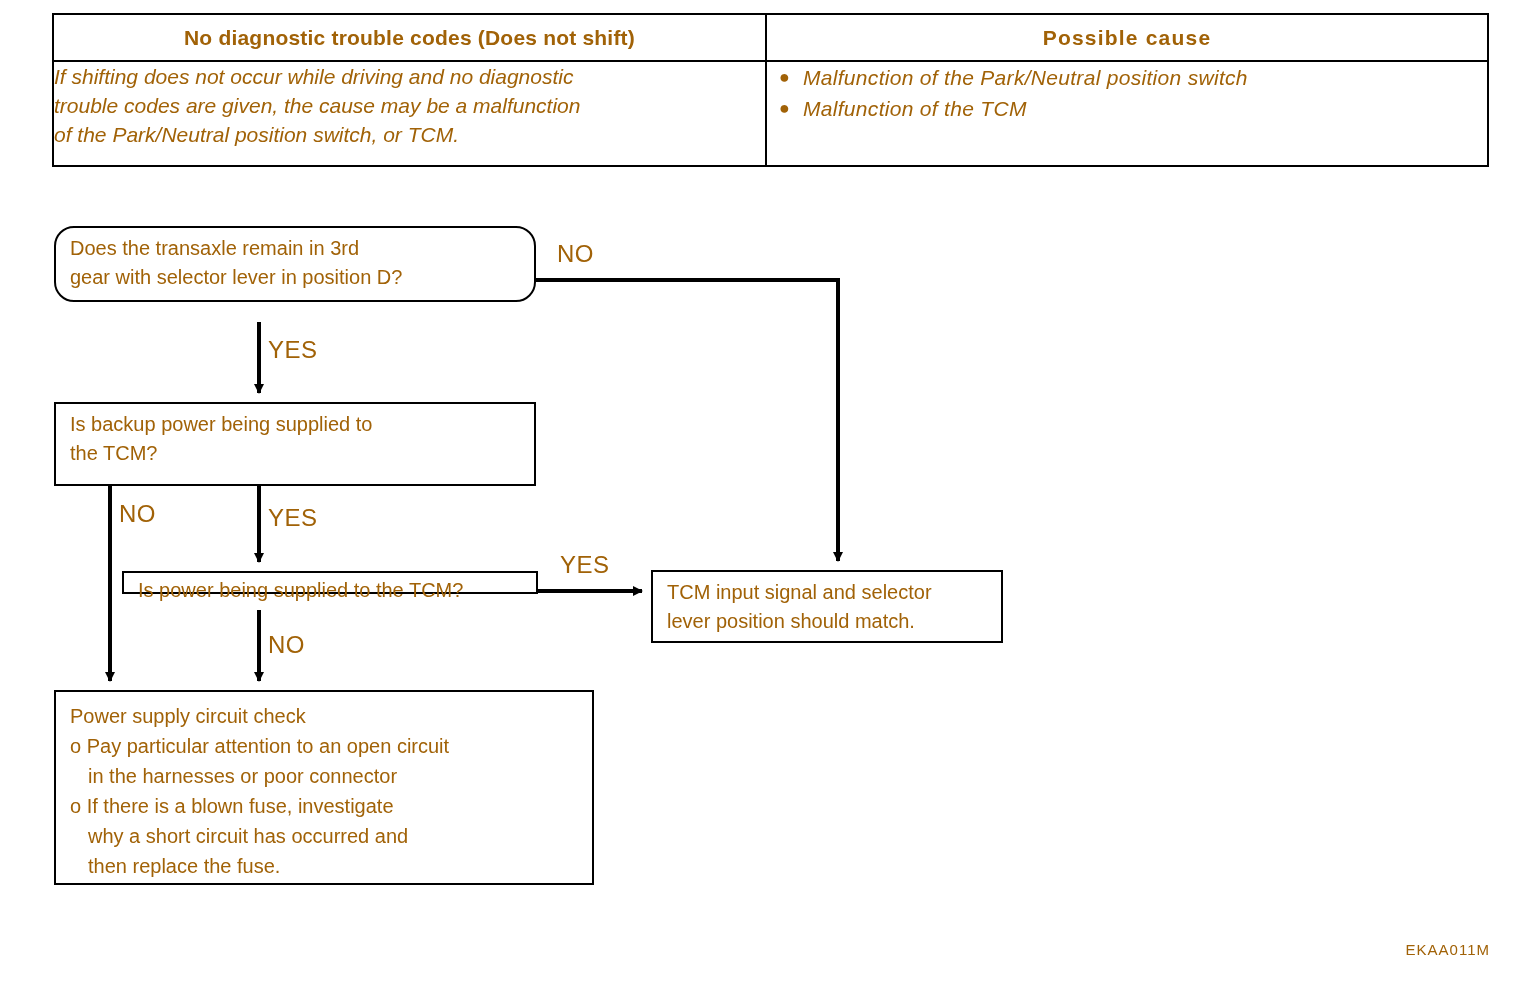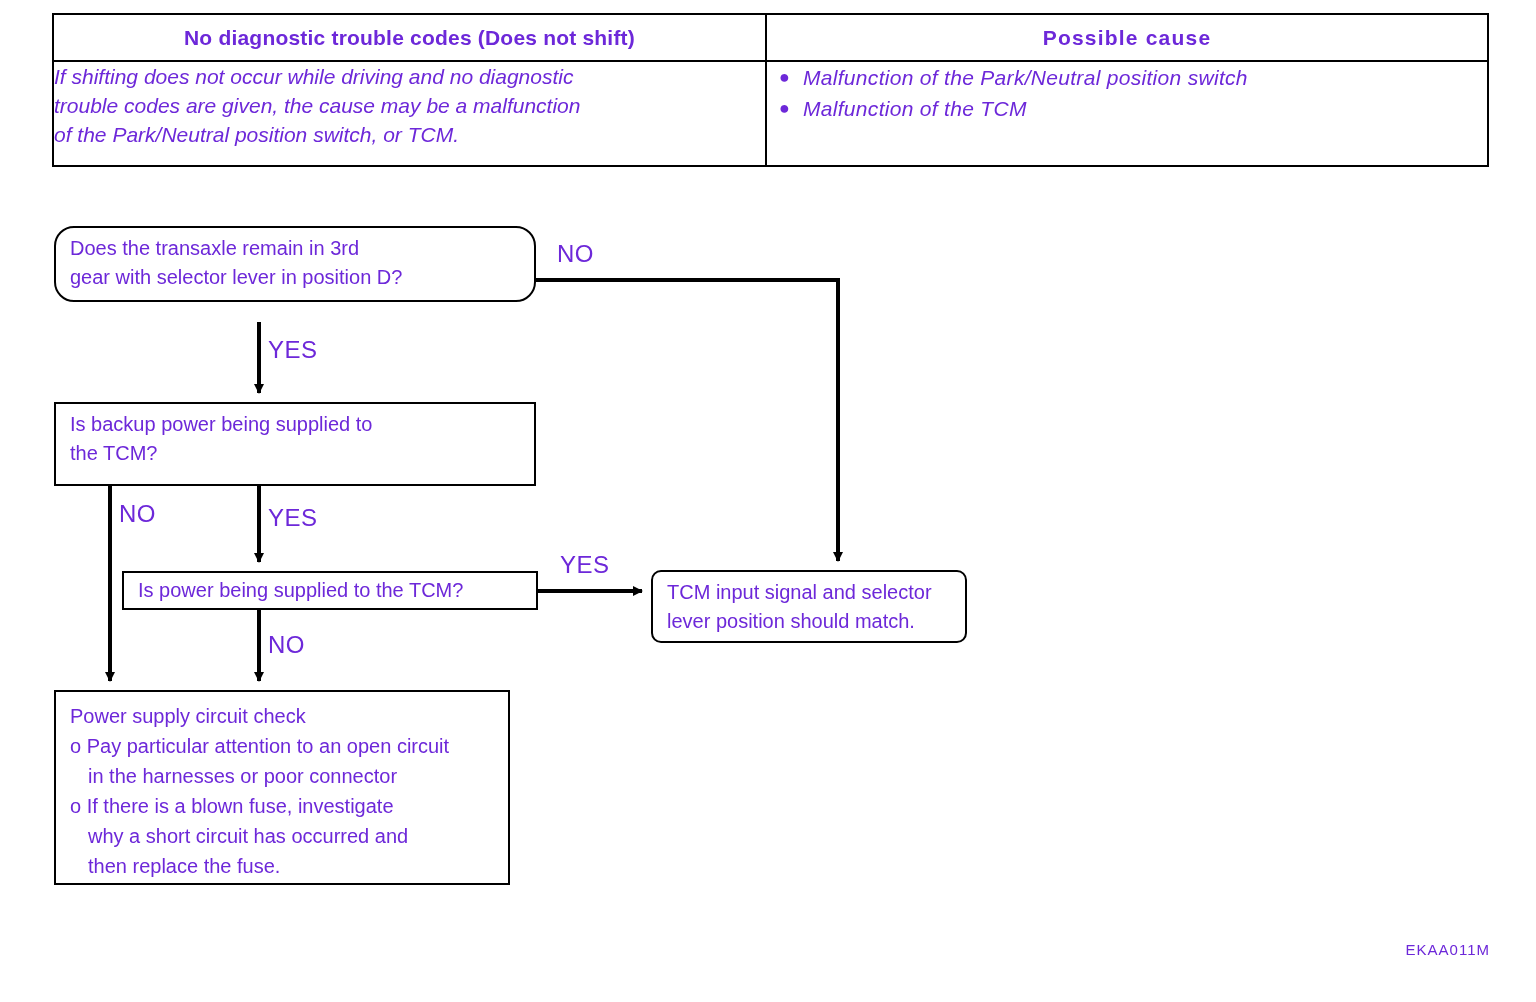--- a/index.html
+++ b/index.html
@@ -6,21 +6,21 @@
     margin: 0;
     padding: 0;
     background: #ffffff;
   }
   #page {
     position: relative;
     width: 1536px;
     height: 1002px;
     background: #ffffff;
     font-family: "Liberation Sans", sans-serif;
-    color: #6d28d9;
+    color: #a16207;
     overflow: hidden;
   }
 
   
   #cause-table {
     position: absolute;
     left: 52px;
     top: 13px;
     width: 1435px;
     border-collapse: collapse;
@@ -83,24 +83,24 @@
     background: #fff;
     box-sizing: border-box;
     font-size: 20px;
     line-height: 29px;
     padding: 6px 0 6px 14px;
   }
   .node p { margin: 0; white-space: pre; }
 
   #node-q1 { left: 54px;  top: 226px; width: 482px; height: 76px; border-radius: 20px; }
   #node-q2 { left: 54px;  top: 402px; width: 482px; height: 84px; }
-  #node-q3 { left: 122px; top: 571px; width: 416px; height: 39px;
+  #node-q3 { left: 122px; top: 571px; width: 416px; height: 23px;
              padding-top: 3px; padding-bottom: 3px; }
-  #node-r1 { left: 651px; top: 570px; width: 316px; height: 73px; border-radius: 10px; }
-  #node-r2 { left: 54px;  top: 690px; width: 456px; height: 195px;
+  #node-r1 { left: 651px; top: 570px; width: 352px; height: 73px; }
+  #node-r2 { left: 54px;  top: 690px; width: 540px; height: 195px;
              padding-top: 9px; }
   #node-r2 p { line-height: 30px; }
 
   .edge-label {
     position: absolute;
     font-size: 24px;
     letter-spacing: 0.5px;
     white-space: nowrap;
   }
 

